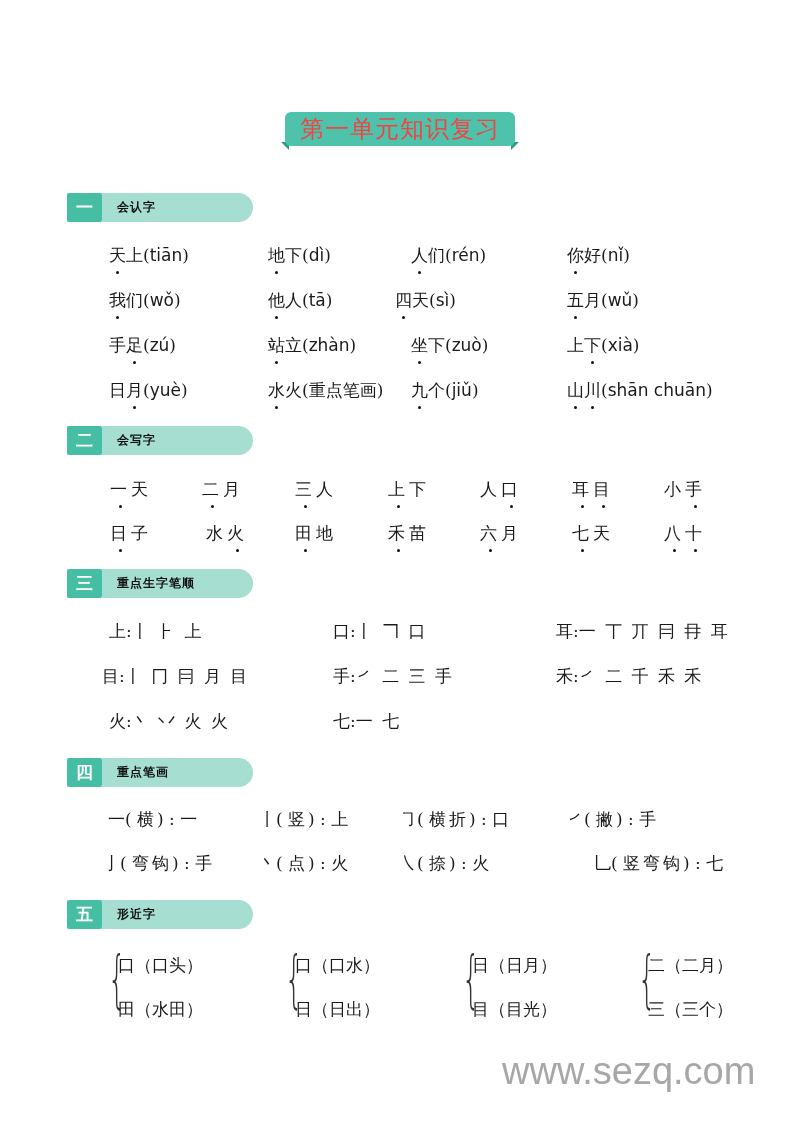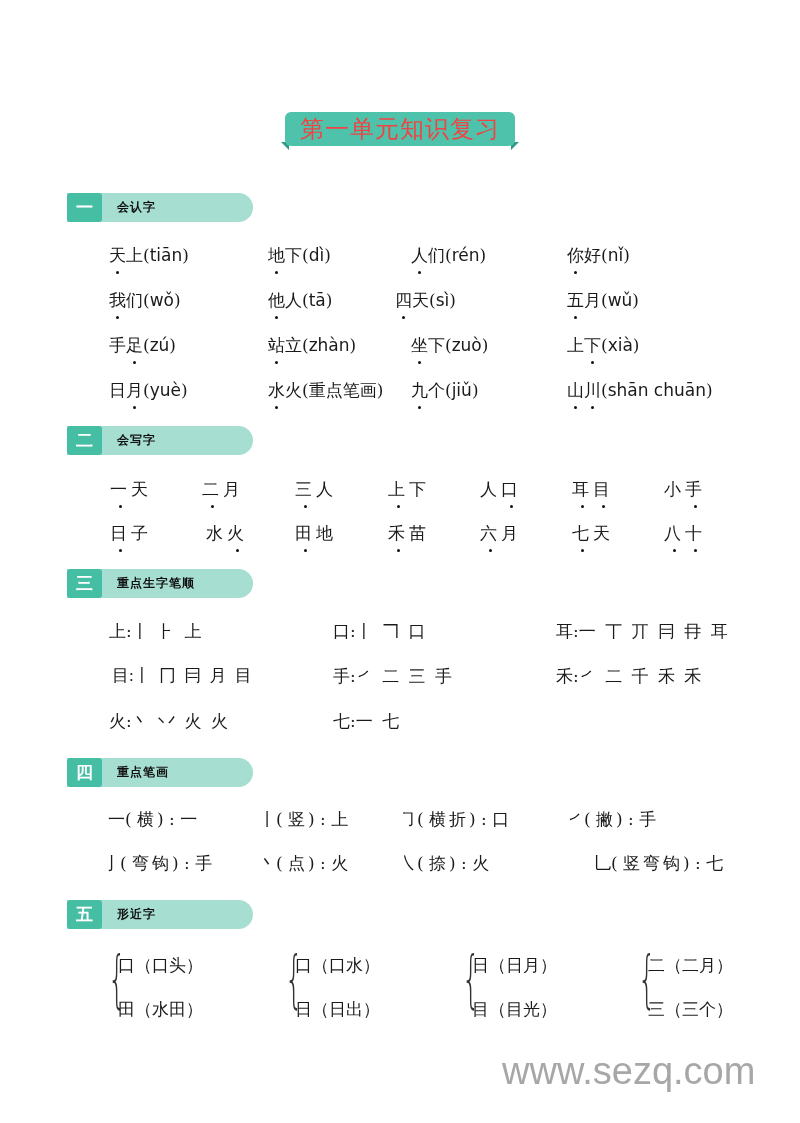--- a/index.html
+++ b/index.html
@@ -105,21 +105,21 @@
     <div class="item" style="left: 295px; top: 522px; letter-spacing: 4px;"><span class="dot">田</span><span>地</span></div>
     <div class="item" style="left: 388px; top: 522px; letter-spacing: 4px;"><span class="dot">禾</span><span>苗</span></div>
     <div class="item" style="left: 480px; top: 522px; letter-spacing: 4px;"><span class="dot">六</span><span>月</span></div>
     <div class="item" style="left: 572px; top: 522px; letter-spacing: 4px;"><span class="dot">七</span><span>天</span></div>
     <div class="item" style="left: 664px; top: 522px; letter-spacing: 4px;"><span class="dot">八</span><span class="dot">十</span></div>
   </div>
 <div id="sec3">
     <div class="item" style="left: 109px; top: 620px;"><span>上</span>:<span style="letter-spacing: 2px;">丨 ⺊ 上</span></div>
     <div class="item" style="left: 333px; top: 620px;"><span>口</span>:<span style="letter-spacing: 2px;">丨 𠃍 口</span></div>
     <div class="item" style="left: 556px; top: 620px;"><span>耳</span>:<span style="letter-spacing: 2px;">一 丅 丌 冃 冄 耳</span></div>
-    <div class="item" style="left: 112px; top: 665px; font-family: Liberation Serif, serif;"><span>目</span>:<span style="letter-spacing: 2px;">丨 冂 冃 月 目</span></div>
+    <div class="item" style="left: 102px; top: 665px;"><span>目</span>:<span style="letter-spacing: 2px;">丨 冂 冃 月 目</span></div>
     <div class="item" style="left: 333px; top: 665px;"><span>手</span>:<span style="letter-spacing: 2px;">㇒ 二 三 手</span></div>
     <div class="item" style="left: 556px; top: 665px;"><span>禾</span>:<span style="letter-spacing: 2px;">㇒ 二 千 禾 禾</span></div>
     <div class="item" style="left: 109px; top: 710px;"><span>火</span>:<span style="letter-spacing: 2px;">丶 丷 火 火</span></div>
     <div class="item" style="left: 333px; top: 710px;"><span>七</span>:<span style="letter-spacing: 2px;">一 七</span></div>
   </div>
 <div id="sec4">
     <div class="item" style="left: 108px; top: 808px;"><span>一</span>( <span style="letter-spacing: 3px;">横</span>) : <span>一</span></div>
     <div class="item" style="left: 259px; top: 808px;"><span>丨</span>( <span style="letter-spacing: 3px;">竖</span>) : <span>上</span></div>
     <div class="item" style="left: 400px; top: 808px;"><span>㇆</span>( <span style="letter-spacing: 3px;">横折</span>) : <span>口</span></div>
     <div class="item" style="left: 567px; top: 808px;"><span>㇒</span>( <span style="letter-spacing: 3px;">撇</span>) : <span>手</span></div>

